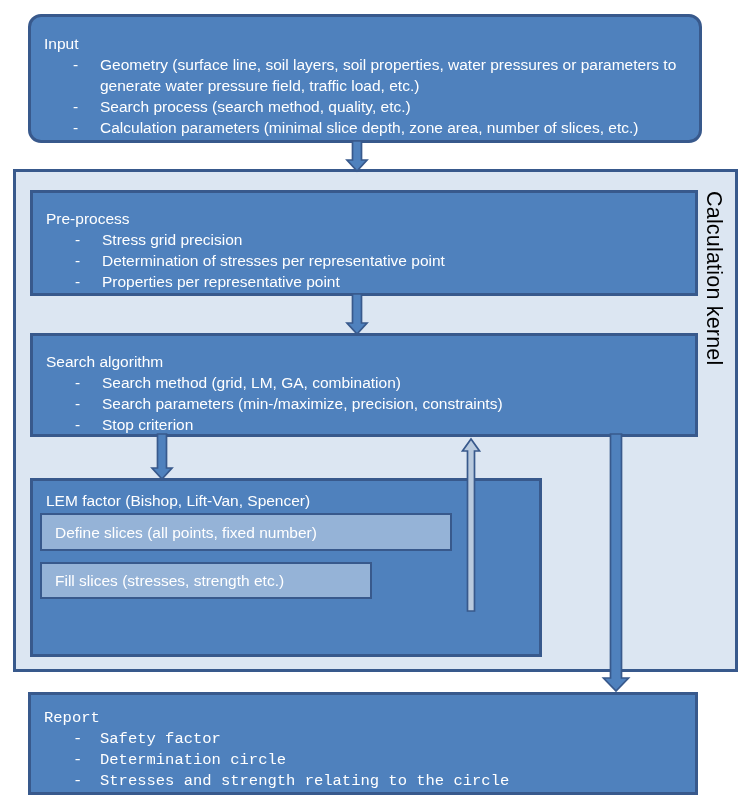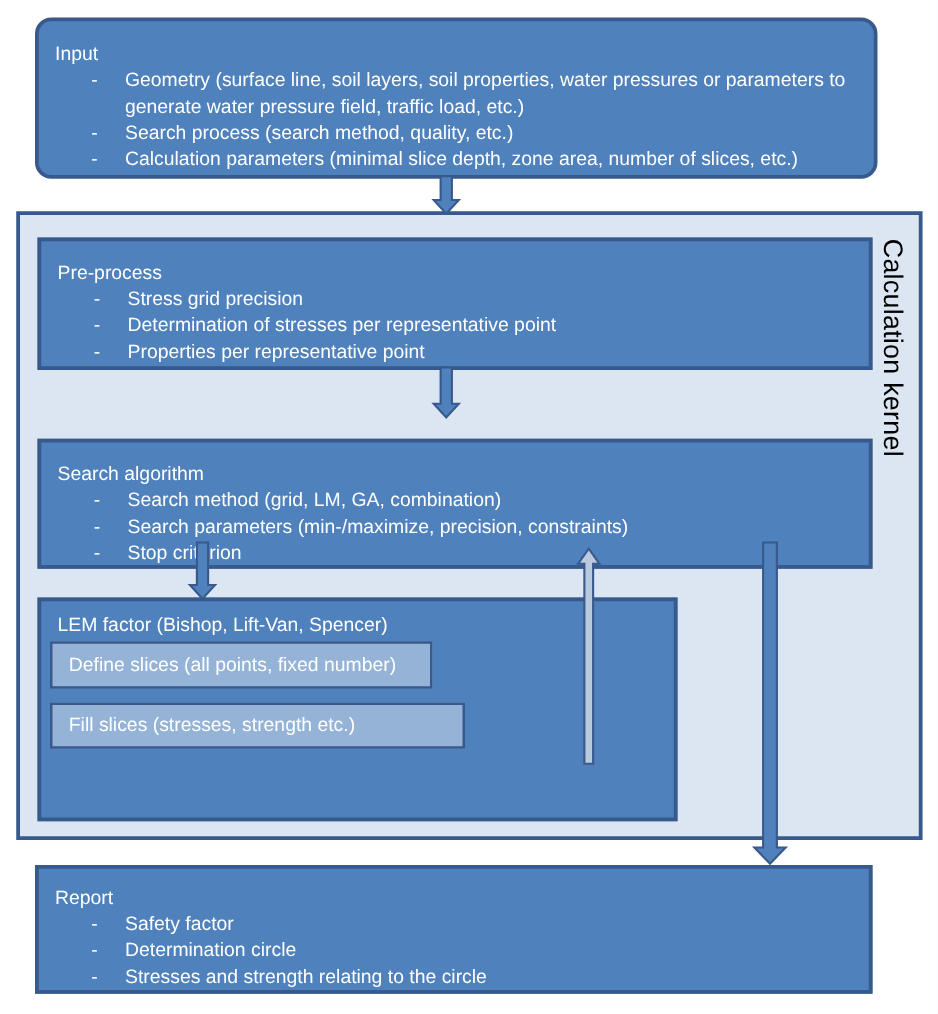--- a/index.html
+++ b/index.html
@@ -106,21 +106,21 @@
         <span class="dash">-</span>
         <span class="itext">Determination of stresses per representative point</span>
       </div>
       <div class="item">
         <span class="dash">-</span>
         <span class="itext">Properties per representative point</span>
       </div>
     </div>
   </div>
 
-  <div class="box" style="left:30px; top:333px; width:668px; height:104px;margin-top:18px;">
+  <div class="box" style="left:30px; top:333px; width:668px; height:104px;">
     <div class="content">
       <div class="title">Search algorithm</div>
       <div class="item">
         <span class="dash">-</span>
         <span class="itext">Search method (grid, LM, GA, combination)</span>
       </div>
       <div class="item">
         <span class="dash">-</span>
         <span class="itext">Search parameters (min-/maximize, precision, constraints)</span>
       </div>
@@ -128,29 +128,29 @@
         <span class="dash">-</span>
         <span class="itext">Stop criterion</span>
       </div>
     </div>
   </div>
 
   <div class="box" style="left:30px; top:478px; width:512px; height:179px;">
     <div class="content tight">
       <div class="title">LEM factor (Bishop, Lift-Van, Spencer)</div>
     </div>
-    <div class="step-box" style="left:7px; top:32px; width:306px; height:38px;">
+    <div class="step-box" style="left:7px; top:32px; width:412px; height:38px;">
       <span>Define slices (all points, fixed number)</span>
     </div>
     <div class="step-box" style="left:7px; top:81px; width:332px; height:37px;">
       <span>Fill slices (stresses, strength etc.)</span>
     </div>
   </div>
 
-  <div class="box" style="left:28px; top:692px; width:670px; height:103px;">
+  <div class="box" style="left:28px; top:692px; width:670px; height:103px;font-family:Liberation Mono, monospace;">
     <div class="content report-pad">
       <div class="title">Report</div>
       <div class="item">
         <span class="dash">-</span>
         <span class="itext">Safety factor</span>
       </div>
       <div class="item">
         <span class="dash">-</span>
         <span class="itext">Determination circle</span>
       </div>

